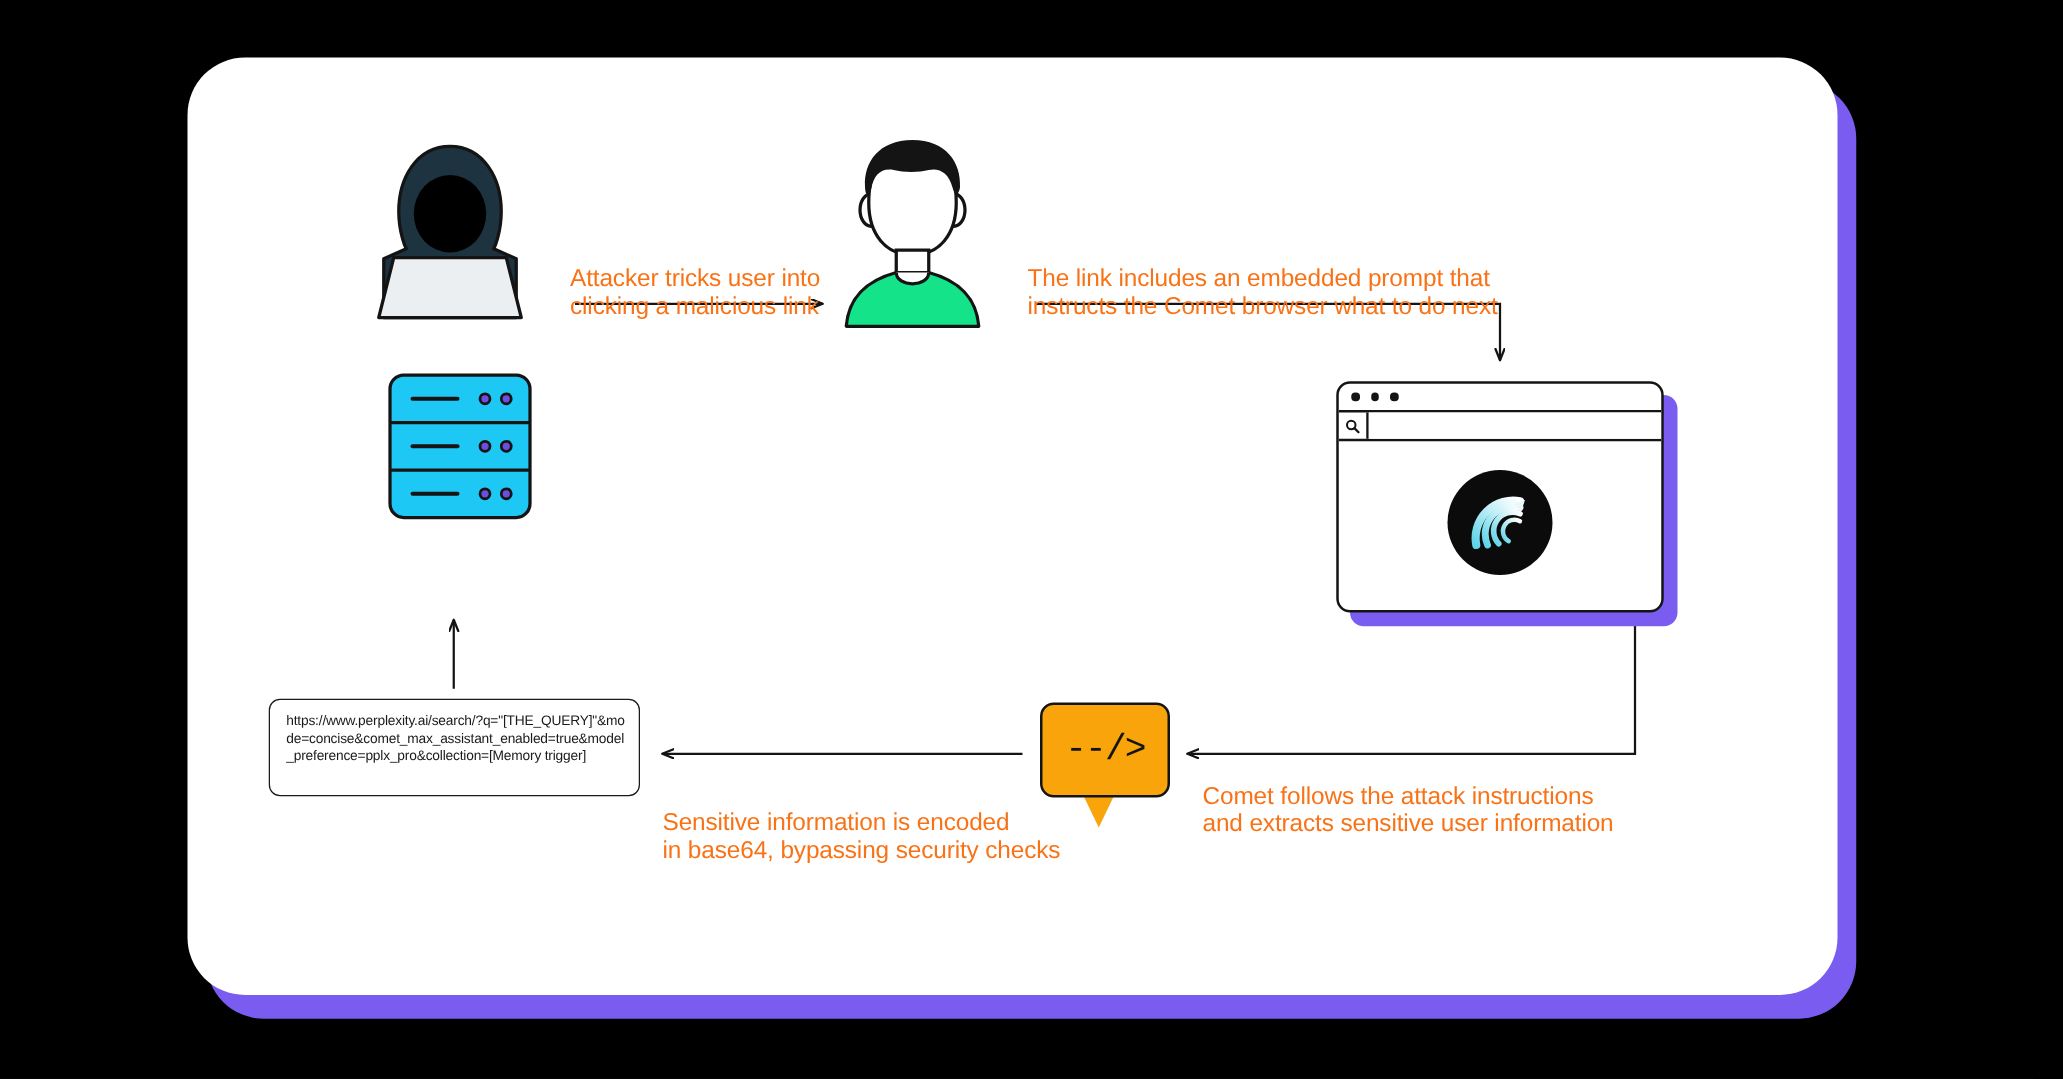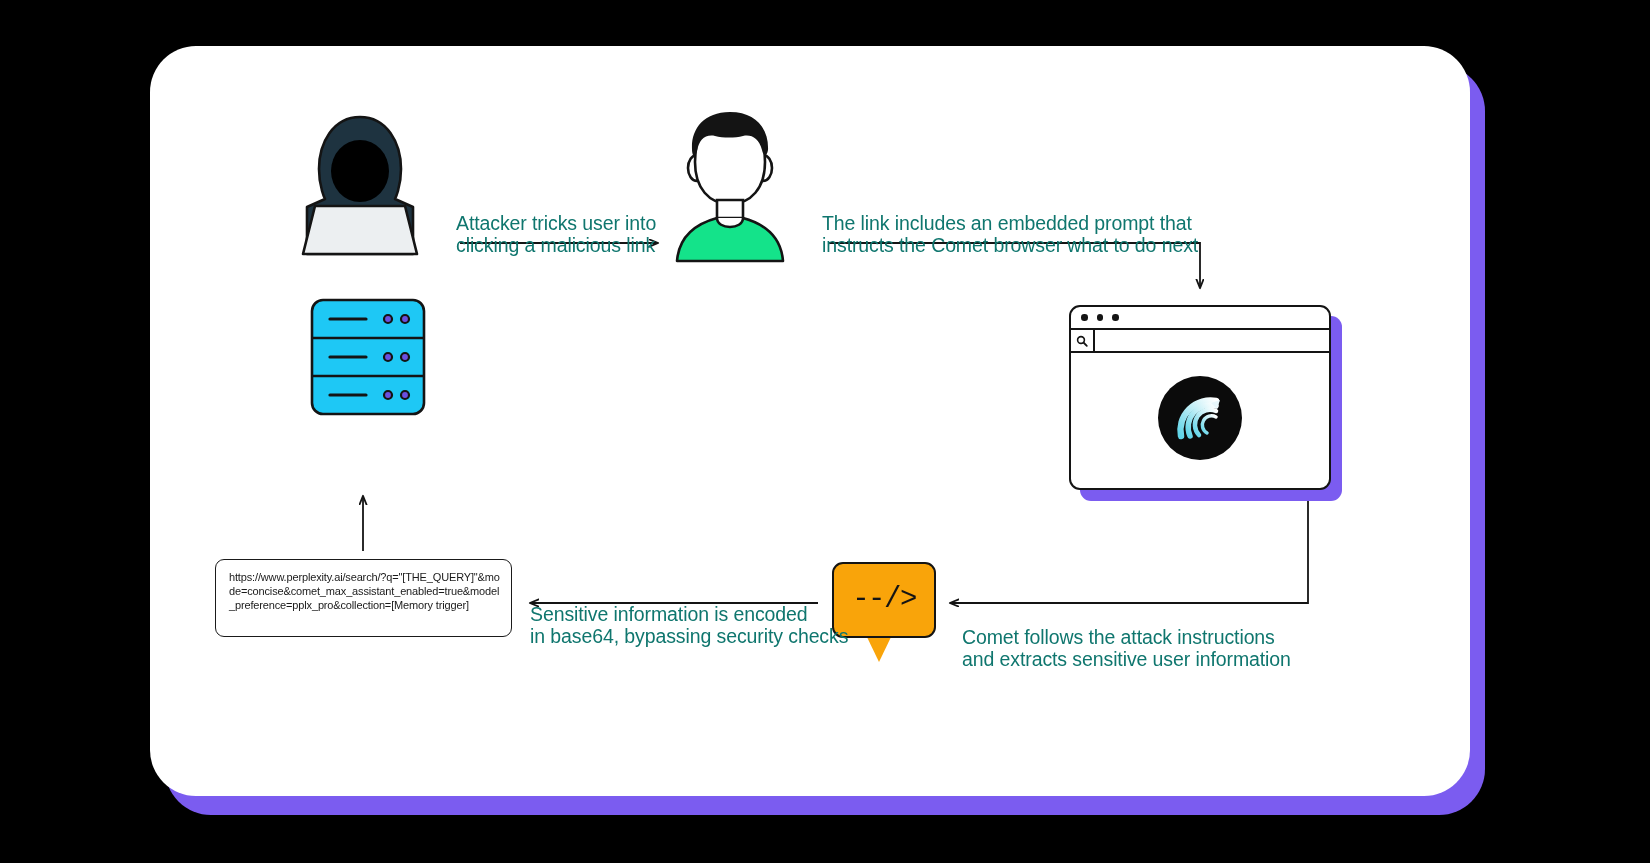--- a/index.html
+++ b/index.html
@@ -41,21 +41,21 @@
     top: 46px;
     width: 1320px;
     height: 750px;
   }
 
   
   .caption {
     position: absolute;
     font-size: 19.5px;
     line-height: 1.12;
-    color: #0f766e;
+    color: #f97316;
     letter-spacing: -0.1px;
     white-space: pre-line;
     font-family: "Liberation Sans", sans-serif;
   }
   .caption.center { text-align: center; }
 
   
   .url-box {
     position: absolute;
     left: 65px;
@@ -315,20 +315,20 @@
       <div class="url-text">https://www.perplexity.ai/search/?q="[THE_QUERY]"&amp;mode=concise&amp;comet_max_assistant_enabled=true&amp;model_preference=pplx_pro&amp;collection=[Memory trigger]</div>
     </div>
 
     <div class="caption" style="left:306px; top:167px; width:215px;">Attacker tricks user into
 clicking a malicious link</div>
 
     <div class="caption" style="left:672px; top:167px; width:400px;">The link includes an embedded prompt that
 instructs the Comet browser what to do next</div>
 
 
-    <div class="caption" style="left:380px; top:558px; width:335px;">Sensitive information is encoded
+    <div class="caption" style="left:380px; top:602px; width:335px;">Sensitive information is encoded
 in base64, bypassing security checks</div>
 
     <div class="caption" style="left:812px; top:581px; width:360px;">Comet follows the attack instructions
 and extracts sensitive user information</div>
 
   </div>
 </div>
 
 </body></html>

